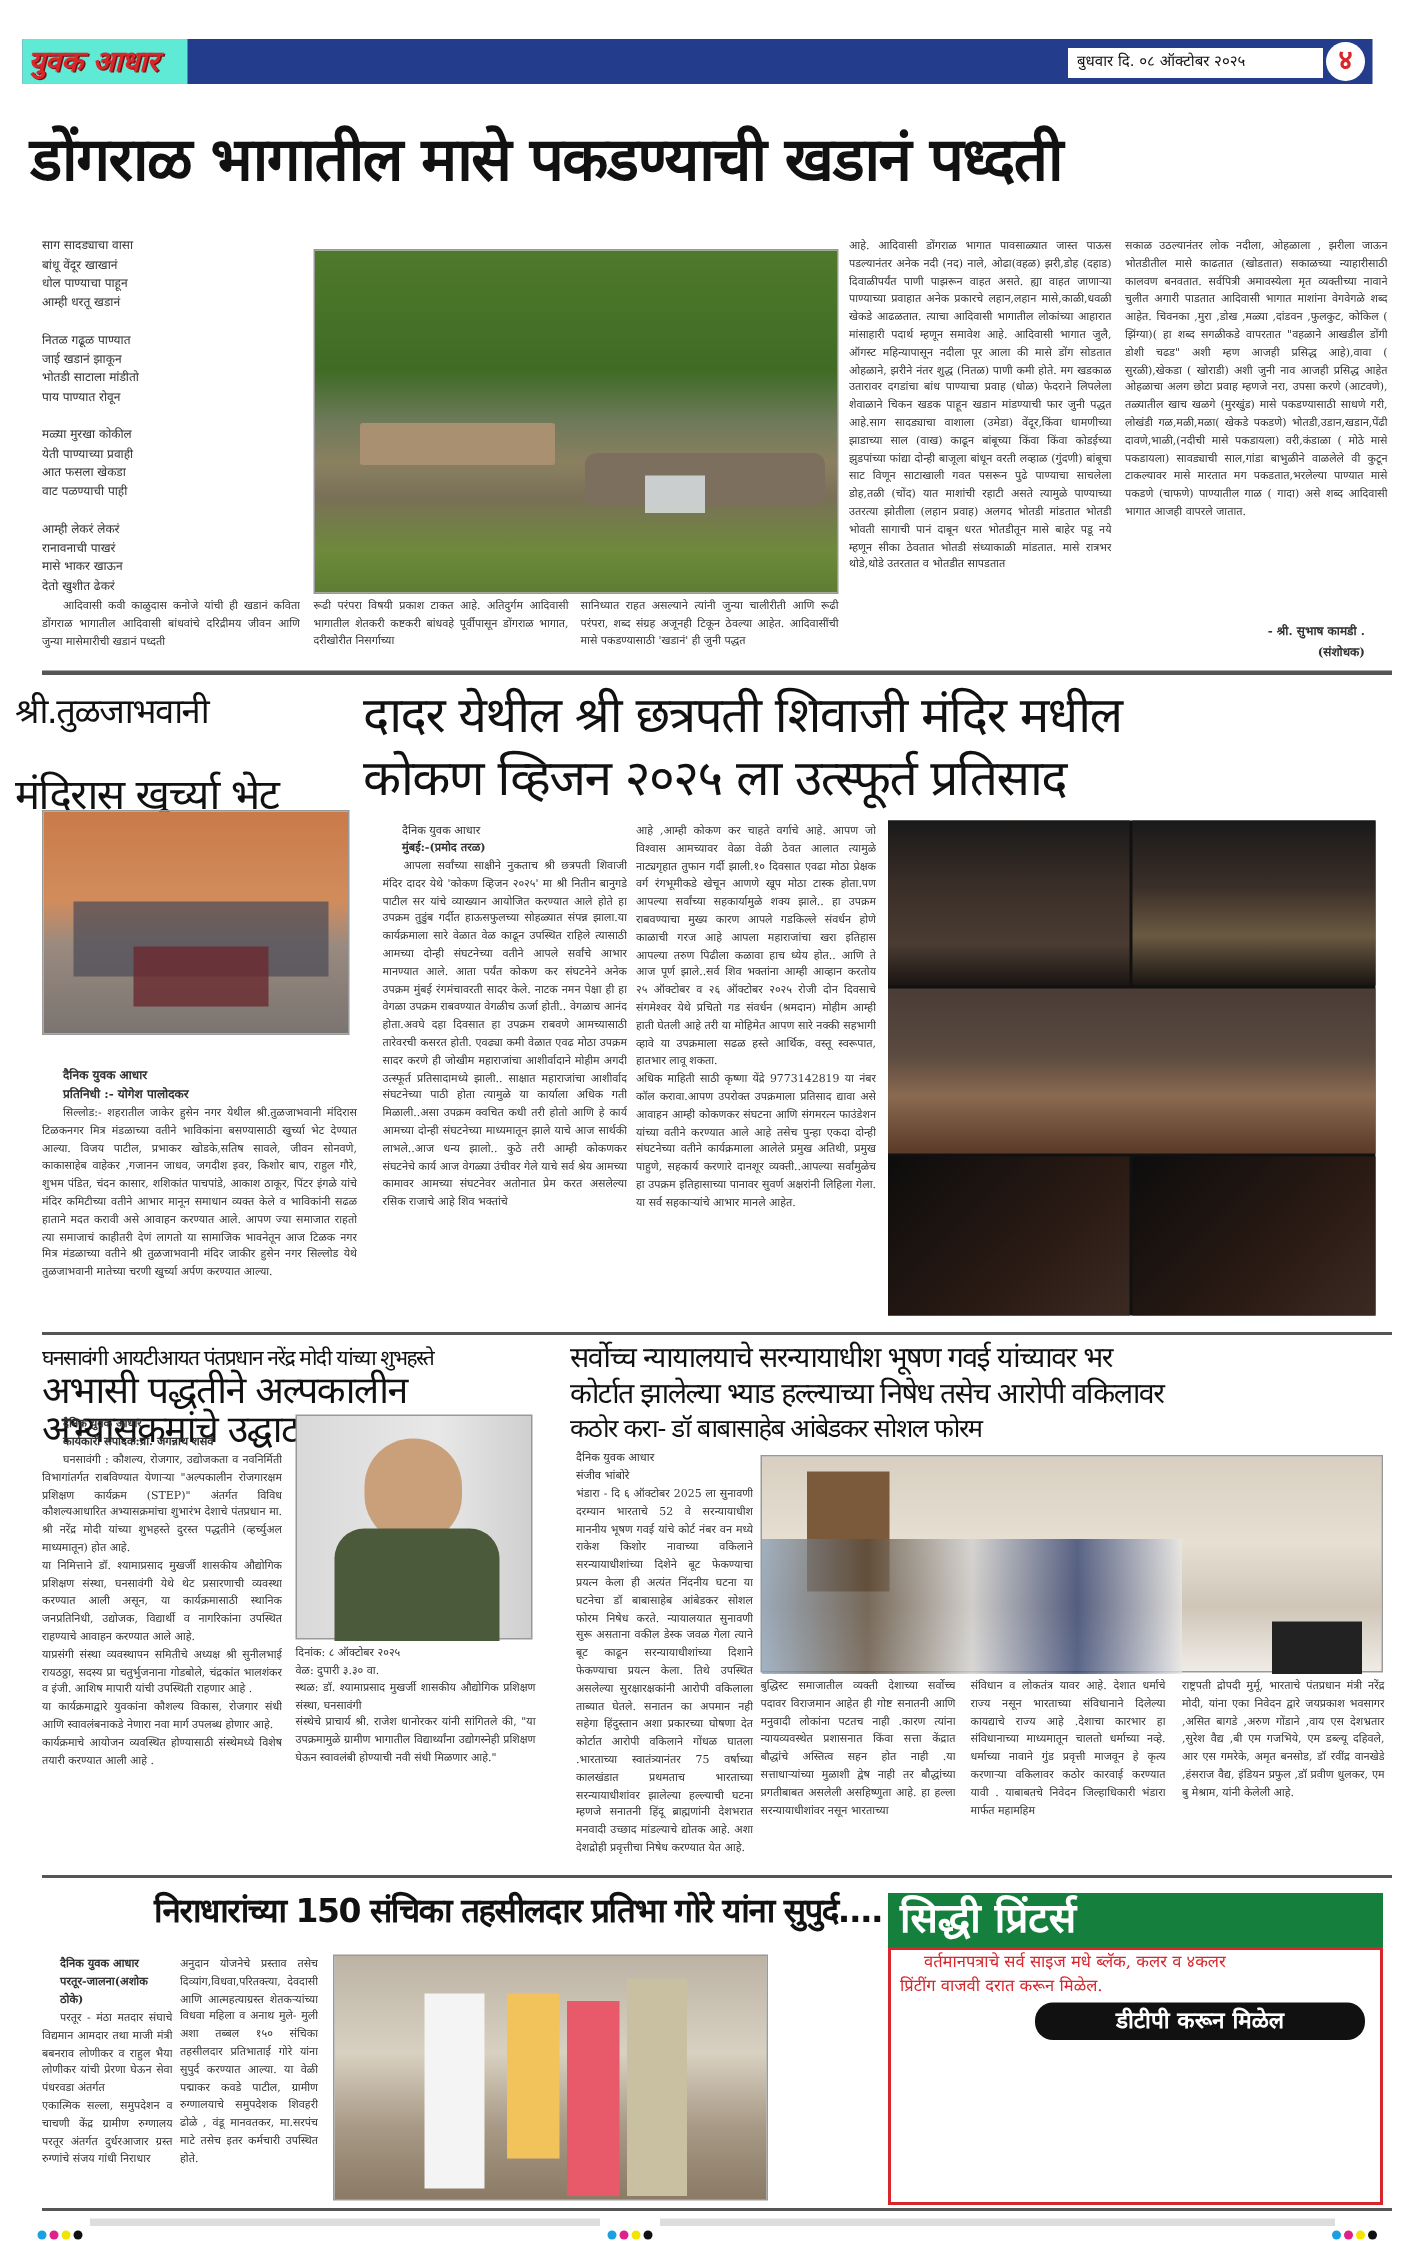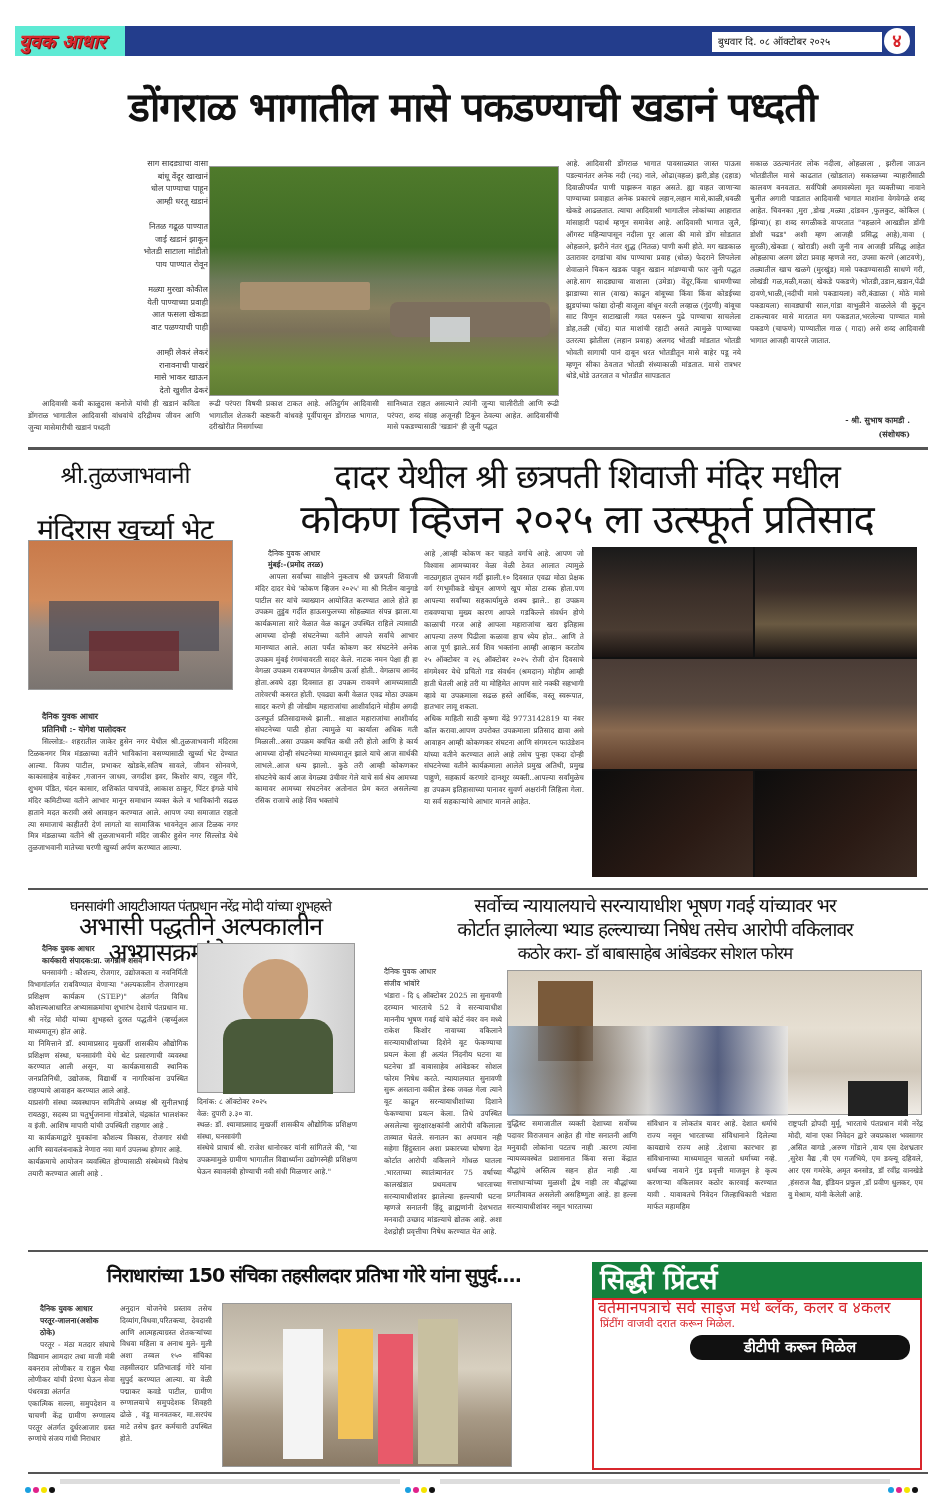--- a/index.html
+++ b/index.html
@@ -2,23 +2,23 @@
 <html><head>
 <meta charset="utf-8">
 <style>
 *{box-sizing:border-box;margin:0;padding:0}
 body{width:945px;height:1501px;background:#fff;font-family:"DejaVu Serif",serif;color:#222;position:relative;overflow:hidden}
 .abs{position:absolute}
 .mast{left:15px;top:26px;width:900px;height:30px;background:#233d8c}
 .logo{left:15px;top:26px;width:110px;height:30px;background:#5eead4;color:#d8262c;font-family:"DejaVu Sans",sans-serif;font-weight:bold;font-size:19px;line-height:30px;padding-left:4px;font-style:italic;text-shadow:1px 1px 0 #7a1010}
 .datebox{left:712px;top:32px;width:170px;height:20px;background:#fff;font-size:10px;line-height:20px;padding-left:6px;color:#111;font-family:"DejaVu Sans",sans-serif}
 .pagenum{left:884px;top:28px;width:26px;height:26px;border-radius:13px;background:#fff;color:#d8262c;font-weight:bold;font-size:18px;line-height:26px;text-align:center;font-family:"DejaVu Sans",sans-serif}
-.hl{font-family:"DejaVu Sans",sans-serif;font-weight:bold;color:#111;text-align:center;letter-spacing:-1px}
+.hl{font-family:"DejaVu Sans",sans-serif;font-weight:bold;color:#111;text-align:left;letter-spacing:-1px}
 .txt{font-size:7.3px;line-height:11.8px;text-align:justify;color:#333;overflow:hidden}
-.poem{font-size:8px;line-height:12.6px;text-align:right;color:#333}
+.poem{font-size:8px;line-height:12.6px;text-align:left;color:#333}
 .rule{height:3px;background:#555}
 .photo{border:1px solid #999}
 .cap{font-size:7.3px;line-height:11.6px;color:#333}
 .byline{font-size:8px;font-weight:bold;color:#333;line-height:12px}
 .ad{border:2px solid #d8262c;background:#fff}
 .dots span{display:inline-block;width:6px;height:6px;border-radius:3px;margin-right:2px}
 .bar{height:5px;background:#ddd}
 </style>
 </head>
 <body>
@@ -72,21 +72,21 @@
 <div class="abs hl" style="left:10px;top:513px;width:230px;font-size:28px;line-height:34px;font-weight:normal">मंदिरास खुर्च्या भेट</div>
 <div class="abs photo" style="left:28px;top:540px;width:205px;height:150px;background:linear-gradient(180deg,#c97a4a 0%,#d28c5c 40%,#9a8a80 60%,#7a7470 100%)">
   <div style="position:absolute;left:20px;top:60px;width:170px;height:50px;background:#4a4a55;opacity:.7"></div>
   <div style="position:absolute;left:60px;top:90px;width:90px;height:40px;background:#6a2a30;opacity:.8"></div>
 </div>
 <div class="abs byline" style="left:42px;top:710px">दैनिक युवक आधार</div>
 <div class="abs byline" style="left:42px;top:723px">प्रतिनिधी :- योगेश पालोदकर</div>
 <div class="abs txt" style="left:28px;top:736px;width:210px;height:150px;text-indent:14px">सिल्लोड:- शहरातील जाकेर हुसेन नगर येथील श्री.तुळजाभवानी मंदिरास टिळकनगर मित्र मंडळाच्या वतीने भाविकांना बसण्यासाठी खुर्च्या भेट देण्यात आल्या. विजय पाटील, प्रभाकर खोडके,सतिष सावले, जीवन सोनवणे, काकासाहेब वाहेकर ,गजानन जाधव, जगदीश इवर, किशोर बाप, राहुल गौरे, शुभम पंडित, चंदन कासार, शशिकांत पाचपांडे, आकाश ठाकूर, पिंटर इंगळे यांचे मंदिर कमिटीच्या वतीने आभार मानून समाधान व्यक्त केले व भाविकांनी सढळ हाताने मदत करावी असे आवाहन करण्यात आले. आपण ज्या समाजात राहतो त्या समाजाचं काहीतरी देणं लागतो या सामाजिक भावनेतून आज टिळक नगर मित्र मंडळाच्या वतीने श्री तुळजाभवानी मंदिर जाकीर हुसेन नगर सिल्लोड येथे तुळजाभवानी मातेच्या चरणी खुर्च्या अर्पण करण्यात आल्या.</div>
 
 <div class="abs hl" style="left:242px;top:455px;width:690px;font-size:33px;line-height:44px;font-weight:normal">दादर येथील श्री छत्रपती शिवाजी मंदिर मधील</div>
-<div class="abs hl" style="left:242px;top:497px;width:690px;font-size:40px;line-height:44px;font-weight:normal">कोकण व्हिजन २०२५ ला उत्स्फूर्त प्रतिसाद</div>
+<div class="abs hl" style="left:242px;top:497px;width:690px;font-size:33px;line-height:44px;font-weight:normal">कोकण व्हिजन २०२५ ला उत्स्फूर्त प्रतिसाद</div>
 <div class="abs byline" style="left:268px;top:548px;font-weight:normal;font-size:7.5px">दैनिक युवक आधार</div>
 <div class="abs byline" style="left:268px;top:559px;font-weight:bold;font-size:7.5px">मुंबई:-(प्रमोद तरळ)</div>
 <div class="abs txt" style="left:255px;top:571px;width:163px;height:316px;text-indent:14px">आपला सर्वांच्या साक्षीने नुकताच श्री छत्रपती शिवाजी मंदिर दादर येथे 'कोकण व्हिजन २०२५' मा श्री नितीन बानुगडे पाटील सर यांचे व्याख्यान आयोजित करण्यात आले होते हा उपक्रम तुडुंब गर्दीत हाऊसफुलच्या सोहळ्यात संपन्न झाला.या कार्यक्रमाला सारे वेळात वेळ काढून उपस्थित राहिले त्यासाठी आमच्या दोन्ही संघटनेच्या वतीने आपले सर्वांचे आभार मानण्यात आले. आता पर्यंत कोकण कर संघटनेने अनेक उपक्रम मुंबई रंगमंचावरती सादर केले. नाटक नमन पेक्षा ही हा वेगळा उपक्रम राबवण्यात वेगळीच ऊर्जा होती.. वेगळाच आनंद होता.अवघे दहा दिवसात हा उपक्रम राबवणे आमच्यासाठी तारेवरची कसरत होती. एवढ्या कमी वेळात एवढ मोठा उपक्रम सादर करणे ही जोखीम महाराजांचा आशीर्वादाने मोहीम अगदी उत्स्फूर्त प्रतिसादामध्ये झाली.. साक्षात महाराजांचा आशीर्वाद संघटनेच्या पाठी होता त्यामुळे या कार्याला अधिक गती मिळाली..असा उपक्रम क्वचित कधी तरी होतो आणि हे कार्य आमच्या दोन्ही संघटनेच्या माध्यमातून झाले याचे आज सार्थकी लाभले..आज धन्य झालो.. कुठे तरी आम्ही कोकणकर संघटनेचे कार्य आज वेगळ्या उंचीवर गेले याचे सर्व श्रेय आमच्या कामावर आमच्या संघटनेवर अतोनात प्रेम करत असलेल्या रसिक राजाचे आहे शिव भक्तांचे</div>
 <div class="abs txt" style="left:424px;top:548px;width:160px;height:338px;white-space:pre-line">आहे ,आम्ही कोकण कर चाहते वर्गाचे आहे. आपण जो विश्वास आमच्यावर वेळा वेळी ठेवत आलात त्यामुळे नाट्यगृहात तुफान गर्दी झाली.१० दिवसात एवढा मोठा प्रेक्षक वर्ग रंगभूमीकडे खेचून आणणे खूप मोठा टास्क होता.पण आपल्या सर्वांच्या सहकार्यामुळे शक्य झाले.. हा उपक्रम राबवण्याचा मुख्य कारण आपले गडकिल्ले संवर्धन होणे काळाची गरज आहे आपला महाराजांचा खरा इतिहास आपल्या तरुण पिढीला कळावा हाच ध्येय होत.. आणि ते आज पूर्ण झाले..सर्व शिव भक्तांना आम्ही आव्हान करतोय २५ ऑक्टोबर व २६ ऑक्टोबर २०२५ रोजी दोन दिवसाचे संगमेश्वर येथे प्रचितो गड संवर्धन (श्रमदान) मोहीम आम्ही हाती घेतली आहे तरी या मोहिमेत आपण सारे नक्की सहभागी व्हावे या उपक्रमाला सढळ हस्ते आर्थिक, वस्तू स्वरूपात, हातभार लावू शकता.
 अधिक माहिती साठी कृष्णा येंद्रे 9773142819 या नंबर कॉल करावा.आपण उपरोक्त उपक्रमाला प्रतिसाद द्यावा असे आवाहन आम्ही कोकणकर संघटना आणि संगमरत्न फाउंडेशन यांच्या वतीने करण्यात आले आहे तसेच पुन्हा एकदा दोन्ही संघटनेच्या वतीने कार्यक्रमाला आलेले प्रमुख अतिथी, प्रमुख पाहुणे, सहकार्य करणारे दानशूर व्यक्ती..आपल्या सर्वांमुळेच हा उपक्रम इतिहासाच्या पानावर सुवर्ण अक्षरांनी लिहिला गेला. या सर्व सहकाऱ्यांचे आभार मानले आहेत.</div>
 
 <div class="abs" style="left:592px;top:547px;width:325px;height:330px;background:#111">
   <div style="position:absolute;left:0;top:0;width:161px;height:110px;background:linear-gradient(180deg,#1a1a1a 0%,#3a2e28 40%,#4a3c32 75%,#1a1412 100%)"></div>
   <div style="position:absolute;left:163px;top:0;width:162px;height:110px;background:linear-gradient(180deg,#1a1a1a 0%,#3a2e28 40%,#6a5a42 70%,#1a1412 100%)"></div>
   <div style="position:absolute;left:0;top:112px;width:325px;height:110px;background:linear-gradient(180deg,#4a3c36 0%,#5a4a40 40%,#8a6a50 65%,#5a3a28 100%)"></div>
@@ -124,38 +124,38 @@
   <div style="position:absolute;left:30px;top:10px;width:55px;height:80px;background:#7a5a3a"></div>
   <div style="position:absolute;left:0;top:55px;width:280px;height:90px;background:linear-gradient(90deg,#8aa0b8,#5a4a3a,#d0d0d0,#2a3a6a,#e8e8e8);opacity:.75"></div>
   <div style="position:absolute;left:340px;top:110px;width:60px;height:35px;background:#222"></div>
 </div>
 <div class="abs txt" style="left:507px;top:1118px;width:130px;height:128px">बुद्धिस्ट समाजातील व्यक्ती देशाच्या सर्वोच्च पदावर विराजमान आहेत ही गोष्ट सनातनी आणि मनुवादी लोकांना पटतच नाही .कारण त्यांना न्यायव्यवस्थेत प्रशासनात किंवा सत्ता केंद्रात बौद्धांचे अस्तित्व सहन होत नाही .या सत्ताधाऱ्यांच्या मुळाशी द्वेष नाही तर बौद्धांच्या प्रगतीबाबत असलेली असहिष्णुता आहे. हा हल्ला सरन्यायाधीशांवर नसून भारताच्या</div>
 <div class="abs txt" style="left:647px;top:1118px;width:130px;height:128px">संविधान व लोकतंत्र यावर आहे. देशात धर्माचे राज्य नसून भारताच्या संविधानाने दिलेल्या कायद्याचे राज्य आहे .देशाचा कारभार हा संविधानाच्या माध्यमातून चालतो धर्माच्या नव्हे. धर्माच्या नावाने गुंड प्रवृत्ती माजवून हे कृत्य करणाऱ्या वकिलावर कठोर कारवाई करण्यात यावी . याबाबतचे निवेदन जिल्हाधिकारी भंडारा मार्फत महामहिम</div>
 <div class="abs txt" style="left:788px;top:1118px;width:135px;height:128px">राष्ट्रपती द्रोपदी मुर्मू, भारताचे पंतप्रधान मंत्री नरेंद्र मोदी, यांना एका निवेदन द्वारे जयप्रकाश भवसागर ,असित बागडे ,अरुण गोंडाने ,वाय एस देशभ्रतार ,सुरेश वैद्य ,बी एम गजभिये, एम डब्ल्यू दहिवले, आर एस गमरेके, अमृत बनसोड, डॉ रवींद्र वानखेडे ,हंसराज वैद्य, इंडियन प्रफुल ,डॉ प्रवीण धुलकर, एम बु मेश्राम, यांनी केलेली आहे.</div>
 
 <div class="abs rule" style="left:28px;top:1250px;width:900px;height:2px"></div>
 
-<div class="abs hl" style="left:28px;top:1258px;width:560px;font-size:19px;line-height:34px;font-weight:bold;text-align:center;padding-left:12px">निराधारांच्या 150 संचिका तहसीलदार प्रतिभा गोरे यांना सुपुर्द....</div>
+<div class="abs hl" style="left:28px;top:1258px;width:560px;font-size:22px;line-height:34px;font-weight:bold;text-align:right;padding-left:12px">निराधारांच्या 150 संचिका तहसीलदार प्रतिभा गोरे यांना सुपुर्द....</div>
 <div class="abs byline" style="left:40px;top:1303px;font-size:7.5px">दैनिक युवक आधार</div>
 <div class="abs byline" style="left:40px;top:1315px;font-size:7.5px;width:75px">परतूर-जालना(अशोक ठोके)</div>
 <div class="abs txt" style="left:28px;top:1339px;width:87px;height:130px;white-space:pre-line;text-indent:12px">परतूर - मंठा मतदार संघाचे विद्यमान आमदार तथा माजी मंत्री बबनराव लोणीकर व राहुल भैया लोणीकर यांची प्रेरणा घेऊन सेवा पंधरवडा अंतर्गत
 एकात्मिक सल्ला, समुपदेशन व चाचणी केंद्र ग्रामीण रुग्णालय परतूर अंतर्गत दुर्धरआजार ग्रस्त रुग्णांचे संजय गांधी निराधार</div>
 <div class="abs txt" style="left:120px;top:1303px;width:92px;height:166px">अनुदान योजनेचे प्रस्ताव तसेच दिव्यांग,विधवा,परितक्त्या, देवदासी आणि आत्महत्याग्रस्त शेतकऱ्यांच्या विधवा महिला व अनाथ मुले- मुली अशा तब्बल १५० संचिका तहसीलदार प्रतिभाताई गोरे यांना सुपुर्द करण्यात आल्या. या वेळी पद्माकर कवडे पाटील, ग्रामीण रुग्णालयाचे समुपदेशक शिवहरी ढोळे , वंडू मानवतकर, मा.सरपंच माटे तसेच इतर कर्मचारी उपस्थित होते.</div>
 <div class="abs photo" style="left:222px;top:1303px;width:290px;height:164px;background:linear-gradient(180deg,#bcb3a4 0%,#d8d0c0 40%,#a89a86 70%,#8a7a66 100%)">
   <div style="position:absolute;left:60px;top:25px;width:40px;height:130px;background:#f4f4f4"></div>
   <div style="position:absolute;left:115px;top:25px;width:35px;height:110px;background:#f2c35a"></div>
   <div style="position:absolute;left:155px;top:30px;width:35px;height:130px;background:#e85a6a"></div>
   <div style="position:absolute;left:195px;top:15px;width:40px;height:145px;background:#c8c0a0"></div>
 </div>
 
 <div class="abs" style="left:592px;top:1262px;width:330px;height:36px;background:#15803d">
   <div style="color:#fff;font-family:'DejaVu Sans',sans-serif;font-weight:bold;font-size:27px;line-height:36px;padding-left:8px">सिद्धी प्रिंटर्स</div>
 </div>
 <div class="abs ad" style="left:592px;top:1298px;width:330px;height:172px">
-  <div style="color:#d8262c;font-size:16px;line-height:16px;padding-left:4px">वर्तमानपत्राचे सर्व साइज मधे ब्लॅक, कलर व ४कलर</div>
+  <div style="color:#d8262c;font-size:11px;line-height:16px;padding-left:22px">वर्तमानपत्राचे सर्व साइज मधे ब्लॅक, कलर व ४कलर</div>
   <div style="color:#d8262c;font-size:11px;line-height:16px;padding-left:6px">प्रिंटींग वाजवी दरात करून मिळेल.</div>
   <div style="margin:3px 0 0 96px;width:220px;height:25px;background:#111;border-radius:12px;color:#fff;font-family:'DejaVu Sans',sans-serif;font-weight:bold;font-size:15px;line-height:25px;text-align:center">डीटीपी करून मिळेल</div>
 </div>
 
 <div class="abs rule" style="left:28px;top:1472px;width:900px;height:2px"></div>
 <div class="abs dots" style="left:25px;top:1478px">
   <span style="background:#1aa0e0"></span><span style="background:#e0218a"></span><span style="background:#f5e400"></span><span style="background:#111"></span>
 </div>
 <div class="abs bar" style="left:60px;top:1479px;width:340px"></div>
 <div class="abs dots" style="left:405px;top:1478px">

